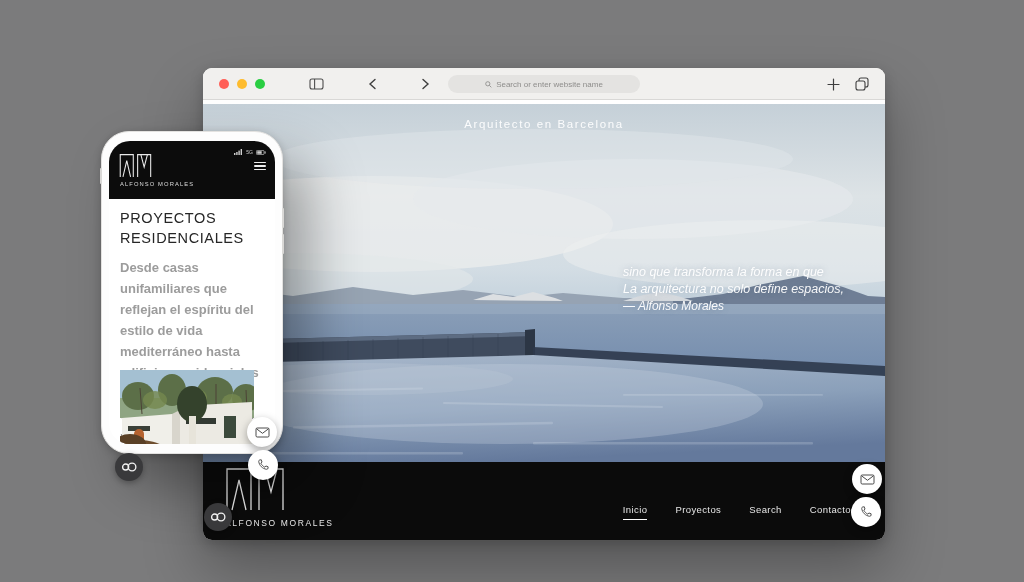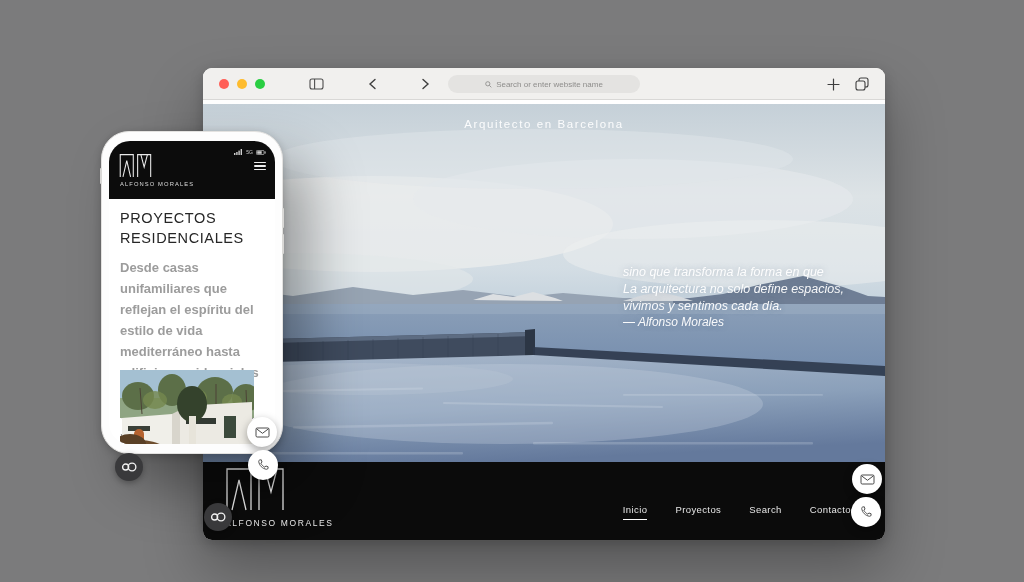--- a/index.html
+++ b/index.html
@@ -227,21 +227,20 @@
         <rect x="90" y="320" width="260" height="2.4" rx="1" transform="rotate(-1 220 321)"></rect>
         <rect x="330" y="338" width="280" height="2.4" rx="1"></rect>
         <rect x="60" y="348" width="200" height="2.4" rx="1"></rect>
         <rect x="420" y="290" width="200" height="1.8" rx="1"></rect>
       </g>
     </svg>
     <div class="tagline">Arquitecto en Barcelona</div>
     <div class="quote">
       <div>sino que transforma la forma en que</div>
       <div>La arquitectura no solo define espacios,</div>
-      <div>vivimos y sentimos cada día.</div>
       <div class="attr">— Alfonso Morales</div>
     </div>
   </div>
 
   <div class="site-footer">
     <div class="footer-brand">
       <svg width="62" height="46" viewBox="0 0 62 46" fill="none" stroke="#e9e9e9" stroke-width="1.3">
         <path d="M2,44 V3 H26 V44"></path>
           <path d="M7,44 L14,14 L21,44"></path>
         <path d="M34,44 V3 H58 V44"></path>

